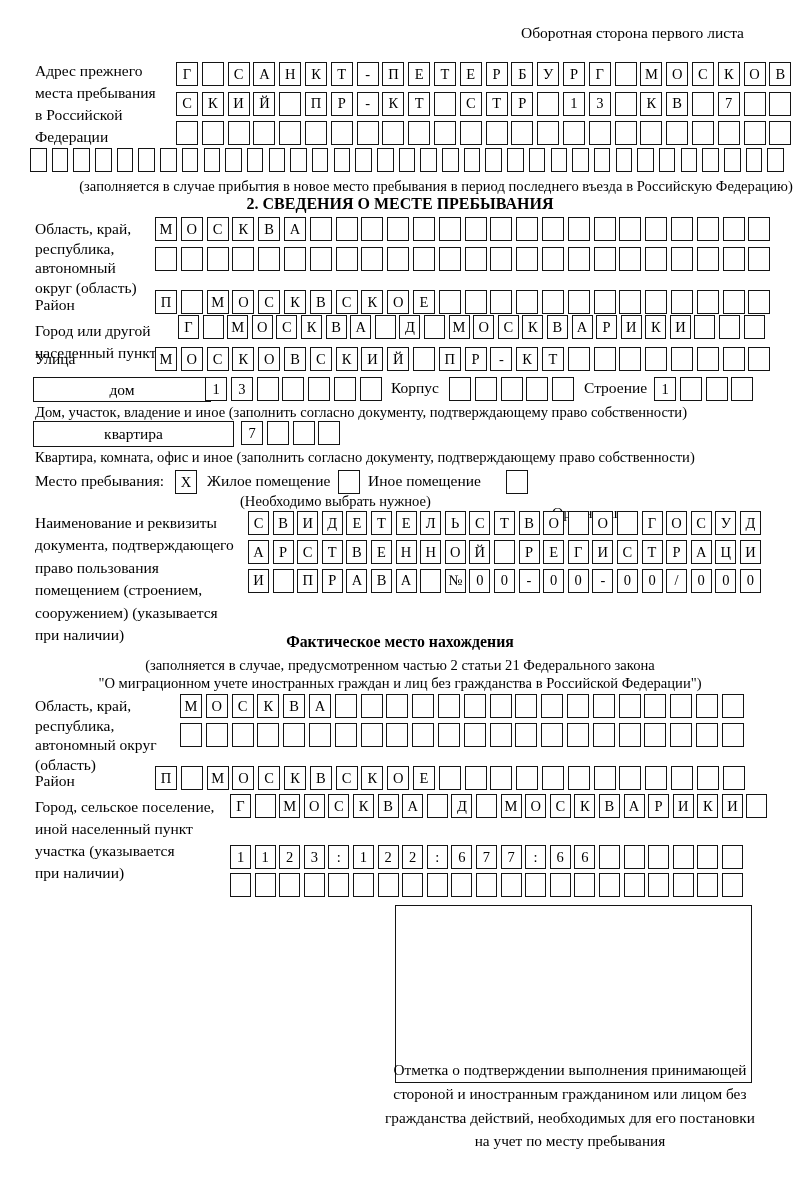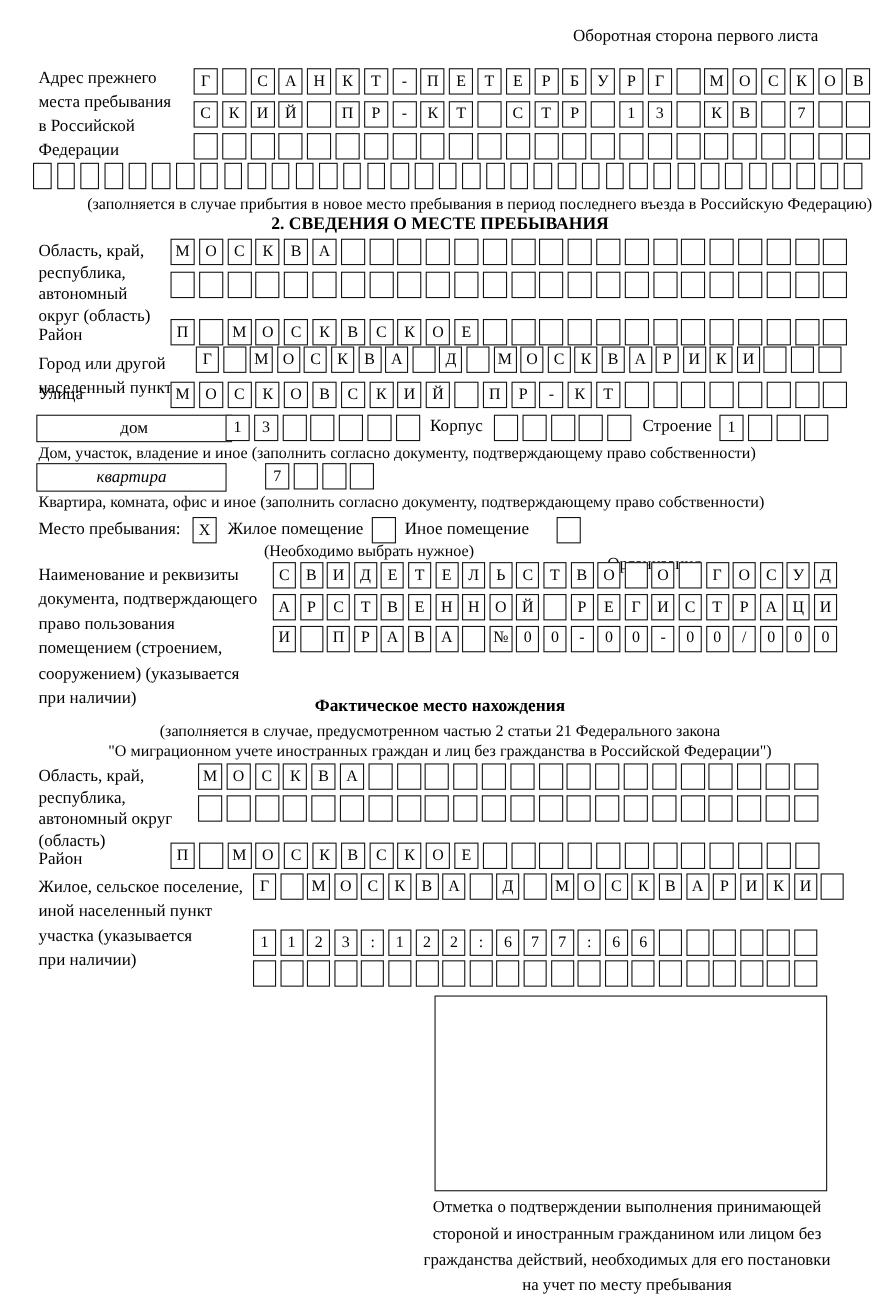--- a/index.html
+++ b/index.html
@@ -331,21 +331,21 @@
   </div>
 <div class="abs lbl" style="left:584px; top:379px;">Строение</div>
 <div class="boxrow" style="left:654px; top:377px;">
     <span class="cb big">1</span>
     <span class="cb big"></span>
     <span class="cb big"></span>
     <span class="cb big"></span>
   </div>
 <div class="abs cap" style="left:35px; top:404px;">Дом, участок, владение и иное (заполнить согласно документу, подтверждающему право собственности)</div>
 
-<div class="wbox" style="left:33px; top:421px; width:173px; height:26px;font-style:italic;">квартира</div>
+<div class="wbox" style="left:33px; top:421px; width:201px; height:26px;">квартира</div>
 <div class="boxrow" style="left:241px; top:421px;">
     <span class="cb big">7</span>
     <span class="cb big"></span>
     <span class="cb big"></span>
     <span class="cb big"></span>
   </div>
 <div class="abs cap" style="left:35px; top:449px;">Квартира, комната, офис и иное (заполнить согласно документу, подтверждающему право собственности)</div>
 
 <div class="abs lbl" style="left:35px; top:472px;">Место пребывания:</div>
 <div class="boxrow" style="left:175px; top:470px;">
@@ -520,21 +520,21 @@
     <span class="cb big"></span>
     <span class="cb big"></span>
     <span class="cb big"></span>
     <span class="cb big"></span>
     <span class="cb big"></span>
     <span class="cb big"></span>
     <span class="cb big"></span>
   </div>
 
 <div class="abs lbl lh22" style="left:35px; top:796px; width:200px;">
-    <div class="lline">Жилое, сельское поселение,</div>
+    <div class="lline">Город, сельское поселение,</div>
     <div class="lline">иной населенный пункт</div>
   </div>
 <div class="boxrow" style="left:230px; top:794px;">
     <span class="cb med">Г</span>
     <span class="cb med"></span>
     <span class="cb med">М</span>
     <span class="cb med">О</span>
     <span class="cb med">С</span>
     <span class="cb med">К</span>
     <span class="cb med">В</span>
@@ -600,18 +600,18 @@
     <span class="cb med"></span>
     <span class="cb med"></span>
     <span class="cb med"></span>
     <span class="cb med"></span>
     <span class="cb med"></span>
     <span class="cb med"></span>
     <span class="cb med"></span>
   </div>
 
 <div class="stamp-box" style="left:395px; top:905px; width:357px; height:178px;"></div>
-<div class="stamp-cap" style="left:360px; top:1086px; width:420px;">
+<div class="stamp-cap" style="left:360px; top:1058px; width:420px;">
     <div class="lline">Отметка о подтверждении выполнения принимающей</div>
     <div class="lline">стороной и иностранным гражданином или лицом без</div>
     <div class="lline">гражданства действий, необходимых для его постановки</div>
     <div class="lline">на учет по месту пребывания</div>
   </div>
 
 </body></html>

